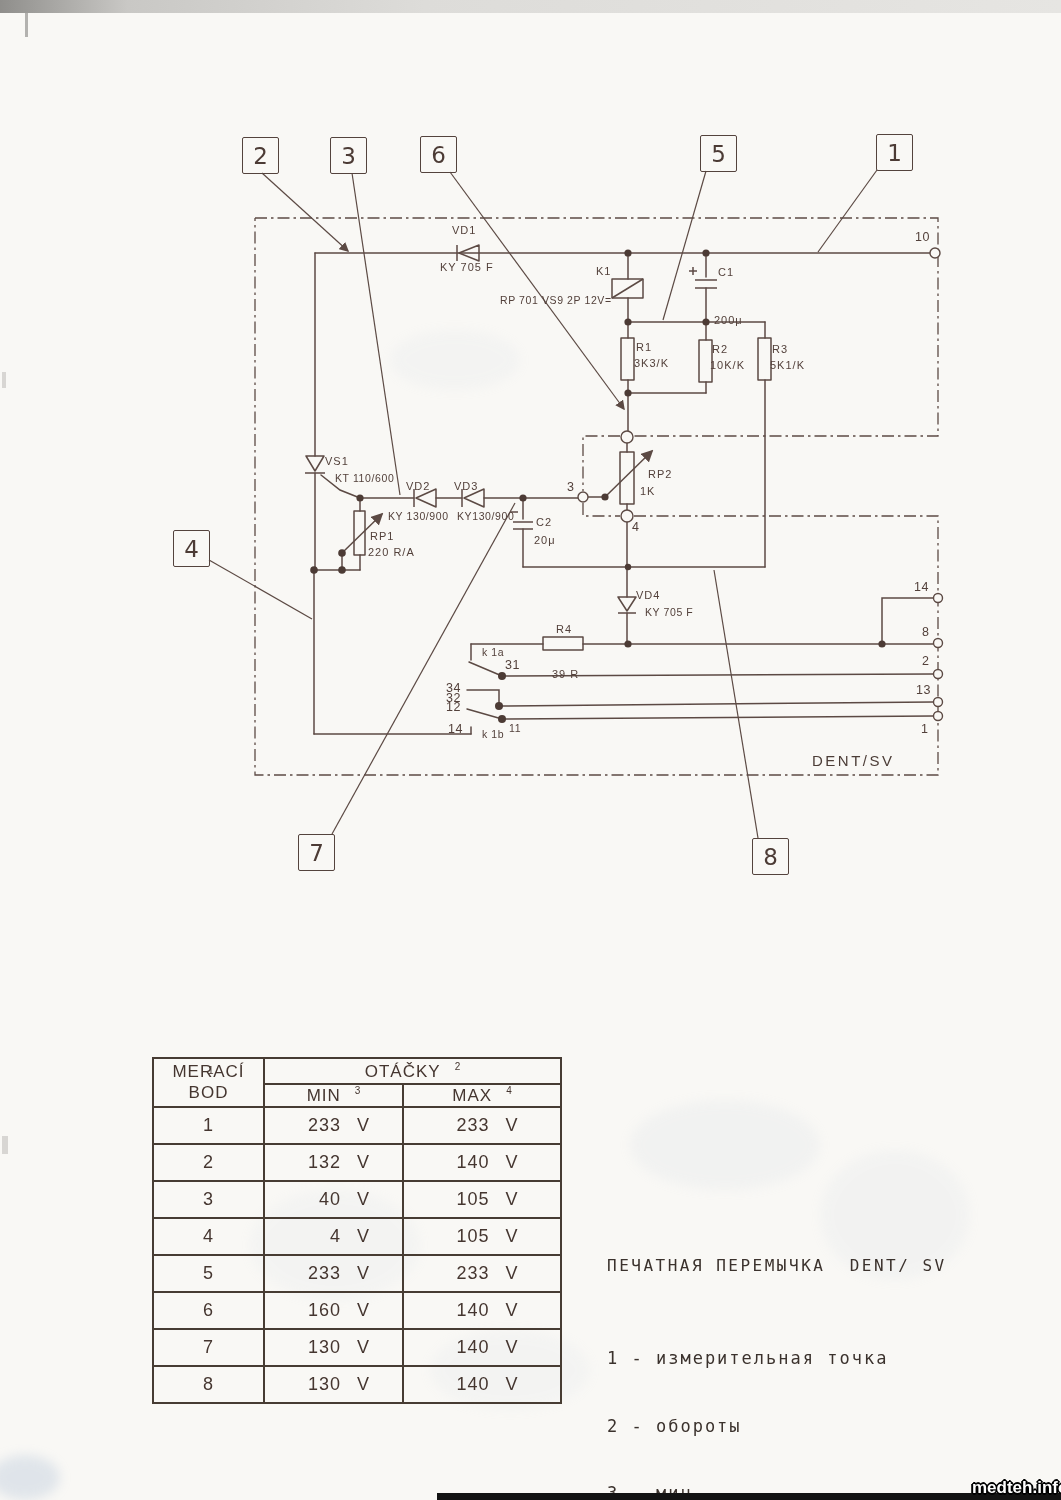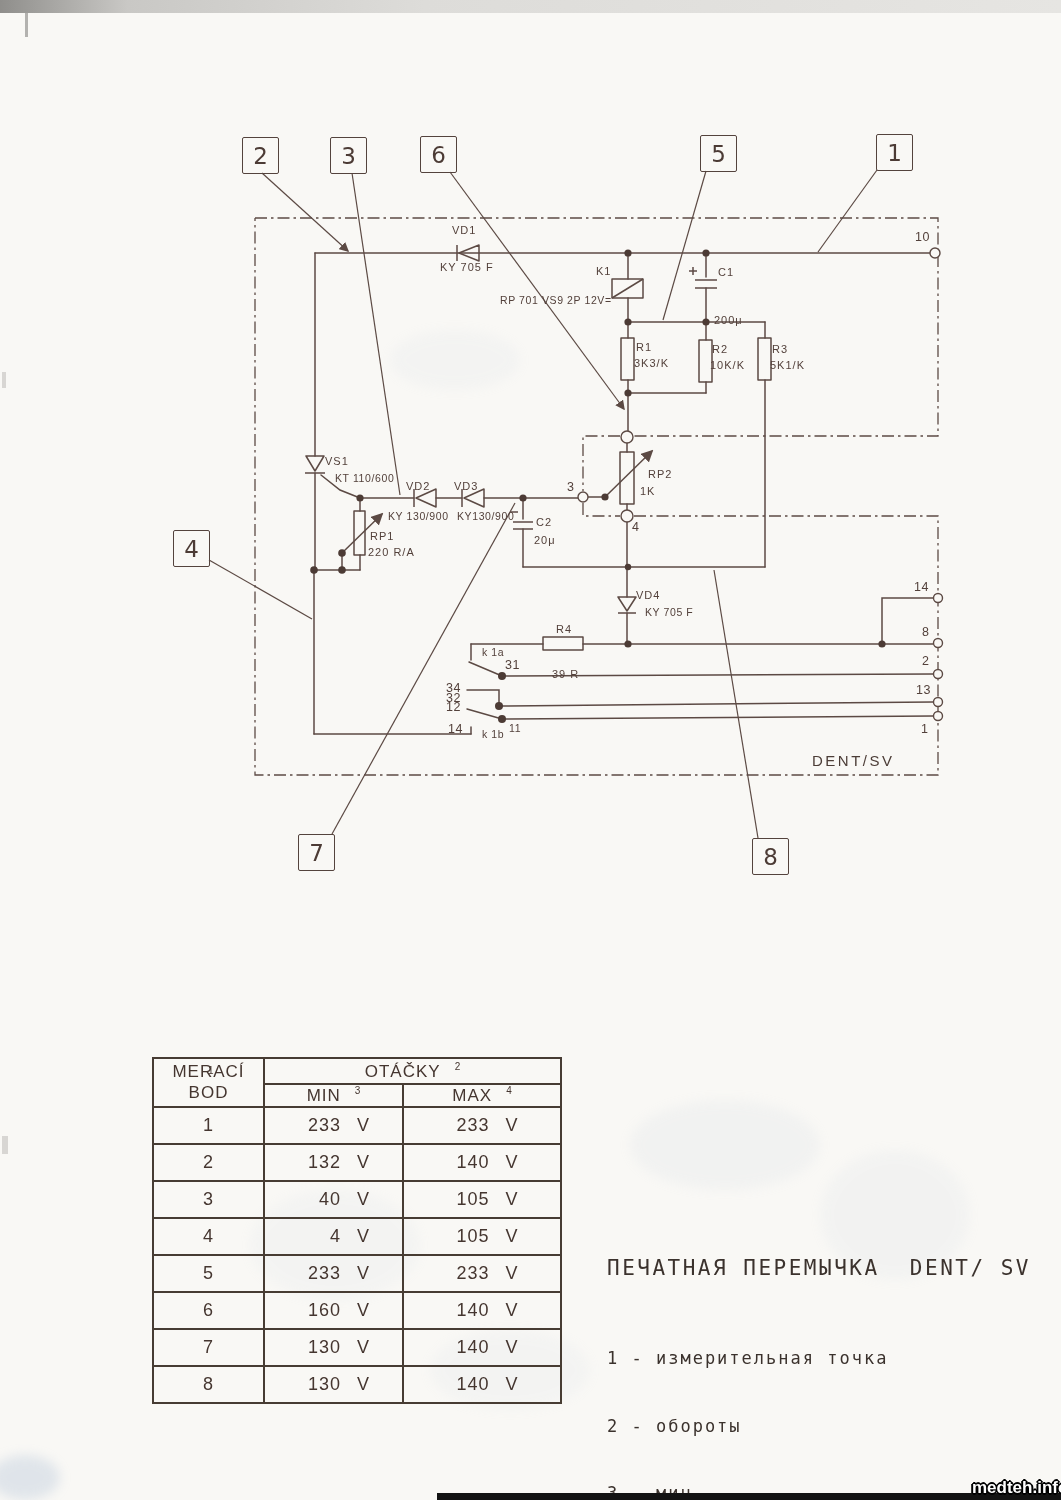--- a/index.html
+++ b/index.html
@@ -31,21 +31,21 @@
   .vtable td{border:2px solid #473c33;text-align:center;vertical-align:middle;
     font-size:18px;letter-spacing:1px;padding:0;}
   .vtable td.hd{font-size:17px;}
   .vtable sup{font-size:10px;vertical-align:super;margin-left:14px;letter-spacing:0;}
   .merbod{position:relative;line-height:21px;}
   .supfloat{position:absolute;left:54px;top:-1px;font-size:10px;}
   .vcell{display:flex;align-items:center;justify-content:center;gap:16px;}
   .vcell .num{display:inline-block;min-width:44px;text-align:right;}
   
   .legend-title{position:absolute;left:607px;top:1256px;white-space:pre;
-    font-family:"DejaVu Sans Mono",monospace;font-size:21px;letter-spacing:2.5px;color:#3b322d;}
+    font-family:"DejaVu Sans Mono",monospace;font-size:16px;letter-spacing:2.5px;color:#3b322d;}
   .legend-items{position:absolute;left:607px;top:1302px;
     font-family:"DejaVu Sans Mono",monospace;font-size:17px;letter-spacing:2px;
     color:#3b322d;line-height:22.5px;white-space:pre;}
   svg{position:absolute;left:0;top:0;}
 </style>
 </head>
 <body>
 
 <div id="page">
 

